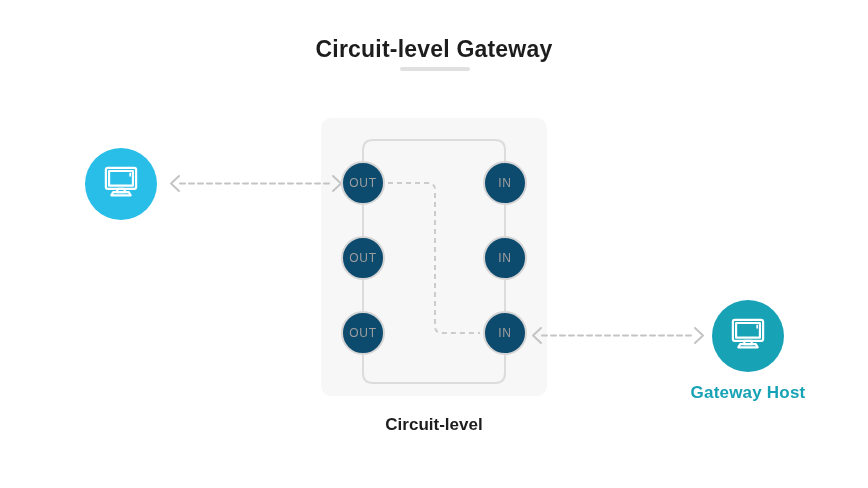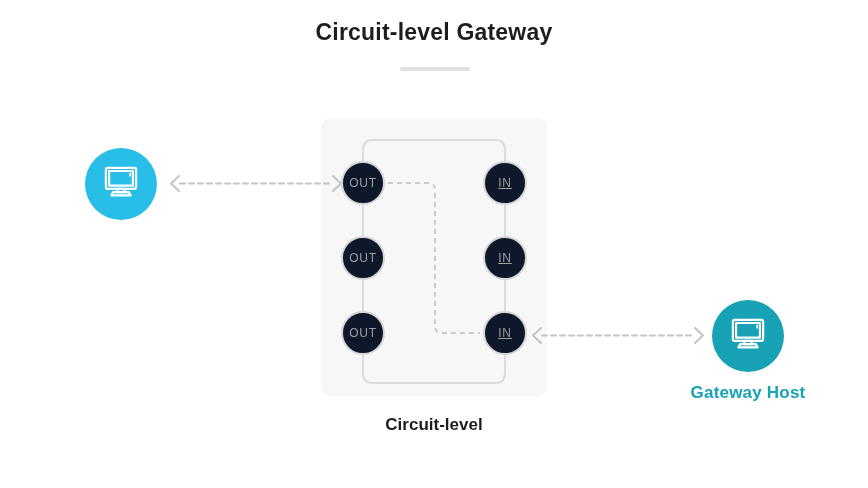--- a/index.html
+++ b/index.html
@@ -7,21 +7,21 @@
   body { font-family: "Liberation Sans", sans-serif; }
   .stage {
     position: relative;
     width: 868px;
     height: 488px;
     background: #ffffff;
     overflow: hidden;
   }
   .title {
     position: absolute;
-    left: 0; top: 19px;
+    left: 0; top: 36px;
     width: 868px;
     text-align: center;
     font-size: 23px;
     font-weight: 800;
     color: #1d1d1d;
     letter-spacing: 0.2px;
   }
   .title-underline {
     position: absolute;
     left: 400px; top: 67px;
@@ -38,31 +38,31 @@
   }
   .wires {
     position: absolute;
     left: 0; top: 0;
     width: 868px; height: 488px;
   }
   .node {
     position: absolute;
     width: 44px; height: 44px;
     border-radius: 50%;
-    background: #0f172a;
+    background: #0c4a6e;
     border: 2px solid #d5d5d5;
     color: #9e9e9e;
     font-size: 12px;
     letter-spacing: 0.8px;
     display: flex;
     align-items: center;
     justify-content: center;
   }
   .node.out { left: 341px; }
-  .node.in  { left: 483px; text-decoration: underline; }
+  .node.in  { left: 483px; }
   .row1 { top: 161px; }
   .row2 { top: 236px; }
   .row3 { top: 311px; }
   .host-circle {
     position: absolute;
     width: 72px; height: 72px;
     border-radius: 50%;
     display: flex;
     align-items: center;
     justify-content: center;

